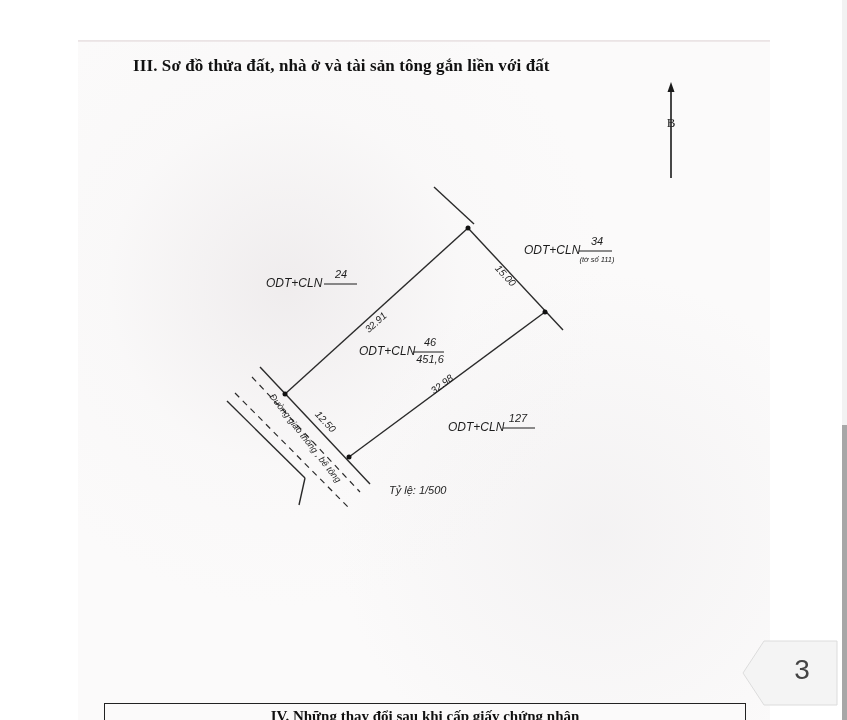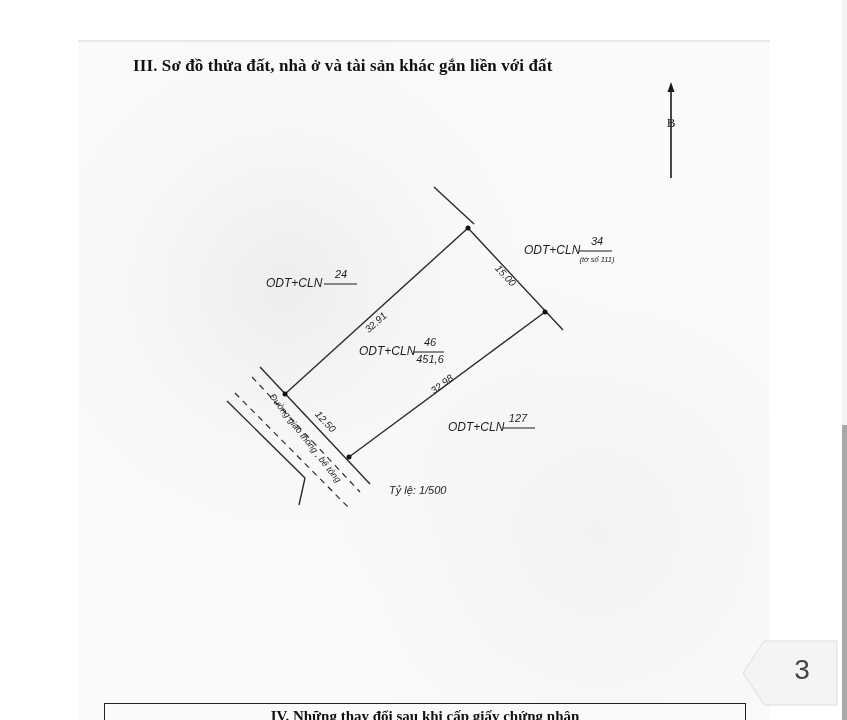--- a/index.html
+++ b/index.html
@@ -48,21 +48,21 @@
       position: absolute; left: 30px; top: 14px; width: 60px; text-align: center;
       font-family: "Liberation Sans", sans-serif; font-size: 28px; color: #444;
     }
   </style>
 </head>
 <body>
 
 <div class="page-top-edge"></div>
 <div class="page"></div>
 
-<div class="title">III. Sơ đồ thửa đất, nhà ở và tài sản khác gắn liền với đất</div>
+<div class="title">III. Sơ đồ thửa đất, nhà ở và tài sản tông gắn liền với đất</div>
 
 <svg class="plan" viewBox="0 0 847 720" xmlns="http://www.w3.org/2000/svg">
 
   <g>
     <line x1="671" y1="178" x2="671" y2="90" stroke="#1a1a1a" stroke-width="1.6"></line>
     <polygon points="671,82 667.5,92 674.5,92" fill="#1a1a1a"></polygon>
     <text x="671" y="127" text-anchor="middle" font-family="Liberation Serif, serif" font-size="13" fill="#1a1a1a">B</text>
   </g>
 
   <g stroke="#2a2a2a" stroke-width="1.4" fill="none">

